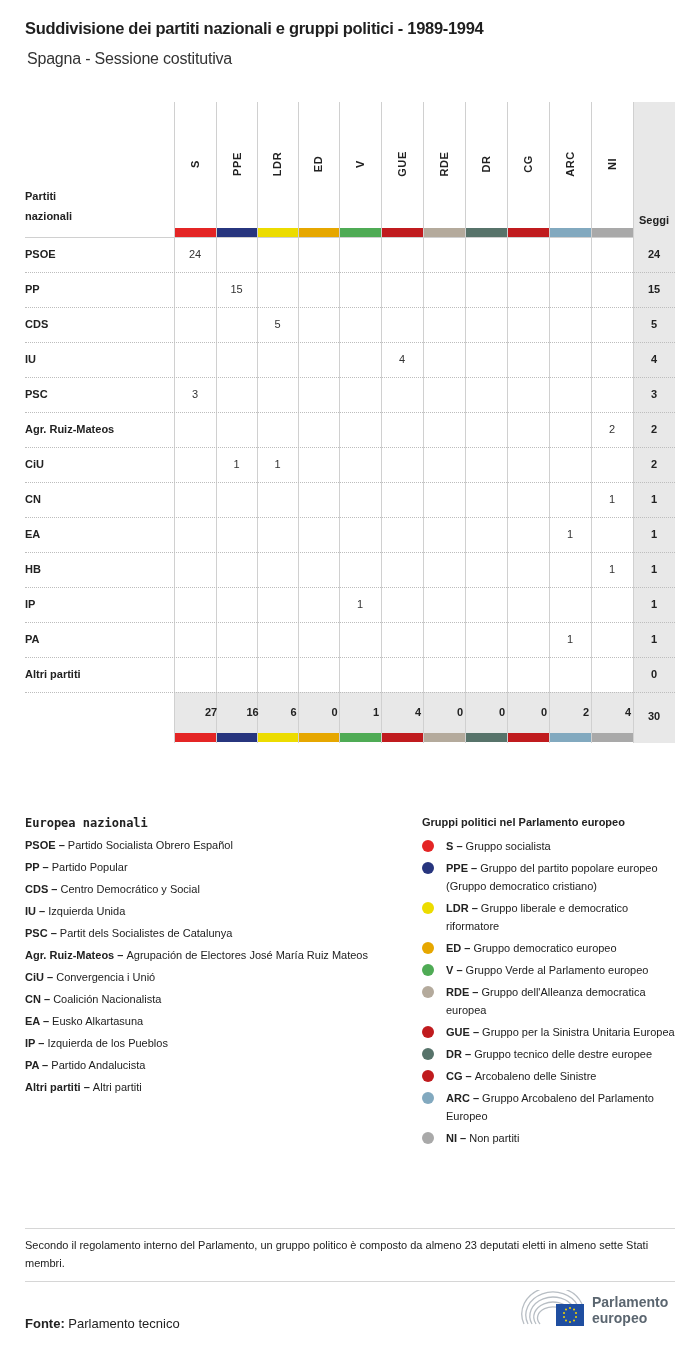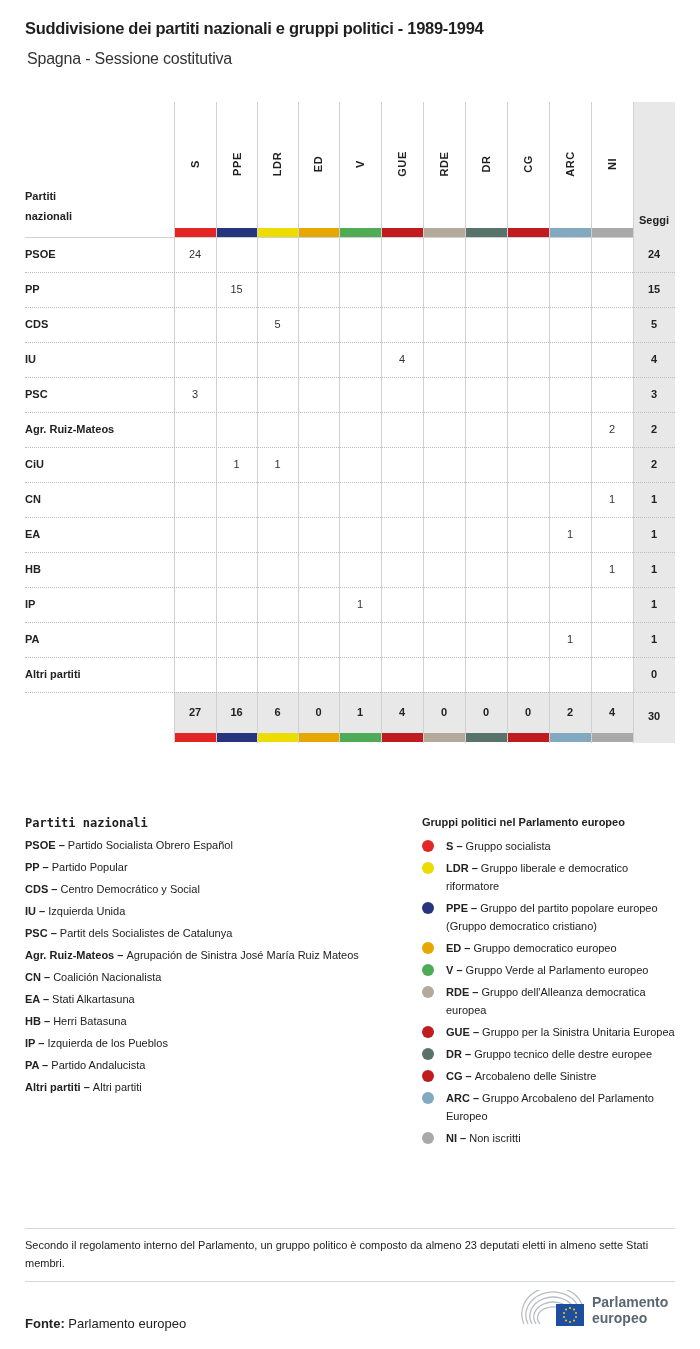--- a/index.html
+++ b/index.html
@@ -13,21 +13,21 @@
   .seggi-bg { position: absolute; left: 633px; width: 42px; top: 102px; height: 641px; background: #e8e8e8; }
   .totals-bg { position: absolute; left: 174px; width: 459px; top: 692px; height: 41px; background: #e8e8e8; }
   .colhead { position: absolute; top: 108px; height: 112px; display: flex; align-items: center; justify-content: center; }
   .colhead span { display: inline-block; transform: rotate(-90deg); font-size: 11px; font-weight: bold; letter-spacing: 0.6px; color: #222; white-space: nowrap; }
   .colorbar { position: absolute; height: 9px; }
   .row-sep { position: absolute; left: 25px; width: 650px; height: 0; border-top: 1px dotted #bdbdbd; }
   .head-sep { position: absolute; left: 25px; width: 608px; top: 237px; height: 1px; background: #d0d0d0; }
   .partlabel { position: absolute; left: 25px; font-size: 11px; font-weight: bold; color: #222; }
   .cell { position: absolute; font-size: 11px; color: #333; text-align: center; }
   .segcell { position: absolute; left: 633px; width: 42px; font-size: 11px; font-weight: bold; text-align: center; color: #222; }
-  .totcell { position: absolute; top: 706px; font-size: 11px; font-weight: bold; text-align: center; color: #222; }
+  .totcell { position: absolute; top: 706px; font-size: 11px; font-weight: bold; text-align: center; color: #222; margin-left: 16px; }
   .hdr-partiti { position: absolute; left: 25px; top: 186px; font-size: 11px; font-weight: bold; line-height: 20px; color: #222; }
   .hdr-seggi { position: absolute; left: 633px; width: 42px; top: 214px; font-size: 11px; font-weight: bold; text-align: center; color: #222; }
 
   .legend-left { position: absolute; left: 25px; top: 816px; width: 370px; }
   .legend-left h3 { font-family: "DejaVu Sans Mono", monospace; font-size: 12px; font-weight: bold; margin-bottom: 6px; color: #222; }
   .legend-left .li { font-size: 11px; line-height: 18px; margin-bottom: 4px; color: #222; }
   .legend-right { position: absolute; left: 422px; top: 816px; width: 260px; }
   .legend-right h3 { font-size: 11px; font-weight: bold; margin-bottom: 9px; color: #222; }
   .legend-right .li { position: relative; padding-left: 24px; font-size: 11px; line-height: 18px; margin-bottom: 4px; color: #222; }
   .legend-right .dot { position: absolute; left: 0; top: 3px; width: 12px; height: 12px; border-radius: 50%; }
@@ -181,61 +181,61 @@
     <div class="totcell" style="left: 381px; width: 42px;">4</div>
     <div class="totcell" style="left: 423px; width: 42px;">0</div>
     <div class="totcell" style="left: 465px; width: 42px;">0</div>
     <div class="totcell" style="left: 507px; width: 42px;">0</div>
     <div class="totcell" style="left: 549px; width: 42px;">2</div>
     <div class="totcell" style="left: 591px; width: 42px;">4</div>
     <div class="segcell" style="top: 710px;">30</div>
   </div>
 
 <div class="legend-left">
-  <h3>Partiti nazionali</h3>
+  <h3>Europea nazionali</h3>
   <div id="lp-items">
       <div class="li"><b>PSOE</b><b> – </b><span>Partido Socialista Obrero Español</span></div>
       <div class="li"><b>PP</b><b> – </b><span>Partido Popular</span></div>
       <div class="li"><b>CDS</b><b> – </b><span>Centro Democrático y Social</span></div>
       <div class="li"><b>IU</b><b> – </b><span>Izquierda Unida</span></div>
       <div class="li"><b>PSC</b><b> – </b><span>Partit dels Socialistes de Catalunya</span></div>
-      <div class="li"><b>Agr. Ruiz-Mateos</b><b> – </b><span>Agrupación de Sinistra José María Ruiz Mateos</span></div>
+      <div class="li"><b>Agr. Ruiz-Mateos</b><b> – </b><span>Agrupación de Electores José María Ruiz Mateos</span></div>
+      <div class="li"><b>CiU</b><b> – </b><span>Convergencia i Unió</span></div>
       <div class="li"><b>CN</b><b> – </b><span>Coalición Nacionalista</span></div>
-      <div class="li"><b>EA</b><b> – </b><span>Stati Alkartasuna</span></div>
-      <div class="li"><b>HB</b><b> – </b><span>Herri Batasuna</span></div>
+      <div class="li"><b>EA</b><b> – </b><span>Eusko Alkartasuna</span></div>
       <div class="li"><b>IP</b><b> – </b><span>Izquierda de los Pueblos</span></div>
       <div class="li"><b>PA</b><b> – </b><span>Partido Andalucista</span></div>
       <div class="li"><b>Altri partiti</b><b> – </b><span>Altri partiti</span></div>
     </div>
 </div>
 
 <div class="legend-right">
   <h3>Gruppi politici nel Parlamento europeo</h3>
   <div id="lg-items">
       <div class="li"><span class="dot" style="background:#e42525"></span><b>S</b><b> – </b><span>Gruppo socialista</span></div>
+      <div class="li"><span class="dot" style="background:#27357e"></span><b>PPE</b><b> – </b><span>Gruppo del partito popolare europeo (Gruppo democratico cristiano)</span></div>
       <div class="li"><span class="dot" style="background:#ecdc00"></span><b>LDR</b><b> – </b><span>Gruppo liberale e democratico riformatore</span></div>
-      <div class="li"><span class="dot" style="background:#27357e"></span><b>PPE</b><b> – </b><span>Gruppo del partito popolare europeo (Gruppo democratico cristiano)</span></div>
       <div class="li"><span class="dot" style="background:#e6a700"></span><b>ED</b><b> – </b><span>Gruppo democratico europeo</span></div>
       <div class="li"><span class="dot" style="background:#4fab55"></span><b>V</b><b> – </b><span>Gruppo Verde al Parlamento europeo</span></div>
       <div class="li"><span class="dot" style="background:#b4aa9c"></span><b>RDE</b><b> – </b><span>Gruppo dell'Alleanza democratica europea</span></div>
       <div class="li"><span class="dot" style="background:#c01b1e"></span><b>GUE</b><b> – </b><span>Gruppo per la Sinistra Unitaria Europea</span></div>
       <div class="li"><span class="dot" style="background:#57736a"></span><b>DR</b><b> – </b><span>Gruppo tecnico delle destre europee</span></div>
       <div class="li"><span class="dot" style="background:#c01b1e"></span><b>CG</b><b> – </b><span>Arcobaleno delle Sinistre</span></div>
       <div class="li"><span class="dot" style="background:#82a9bf"></span><b>ARC</b><b> – </b><span>Gruppo Arcobaleno del Parlamento Europeo</span></div>
-      <div class="li"><span class="dot" style="background:#a9a9a9"></span><b>NI</b><b> – </b><span>Non iscritti</span></div>
+      <div class="li"><span class="dot" style="background:#a9a9a9"></span><b>NI</b><b> – </b><span>Non partiti</span></div>
     </div>
 </div>
 
 <div class="fnote-line" style="top:1228px;"></div>
 <div class="fnote">Secondo il regolamento interno del Parlamento, un gruppo politico è composto da almeno 23 deputati eletti in almeno sette Stati membri.</div>
 <div class="fnote-line" style="top:1281px;"></div>
 
 <div class="fonte">
   <b>Fonte:</b>
-  <span>Parlamento europeo</span>
+  <span>Parlamento tecnico</span>
 </div>
 
 <div class="logo">
   <svg width="70" height="40" viewBox="0 0 70 40">
     <g fill="none" stroke="#b8bec4" stroke-width="1.3">
       <path d="M4 34 A30 26 0 0 1 62 14"></path>
       <path d="M8 34 A26 22 0 0 1 58 16"></path>
       <path d="M12 34 A22 18 0 0 1 54 18"></path>
       <path d="M16 34 A18 14 0 0 1 50 20"></path>
       <path d="M20 34 A14 10 0 0 1 46 22"></path>

